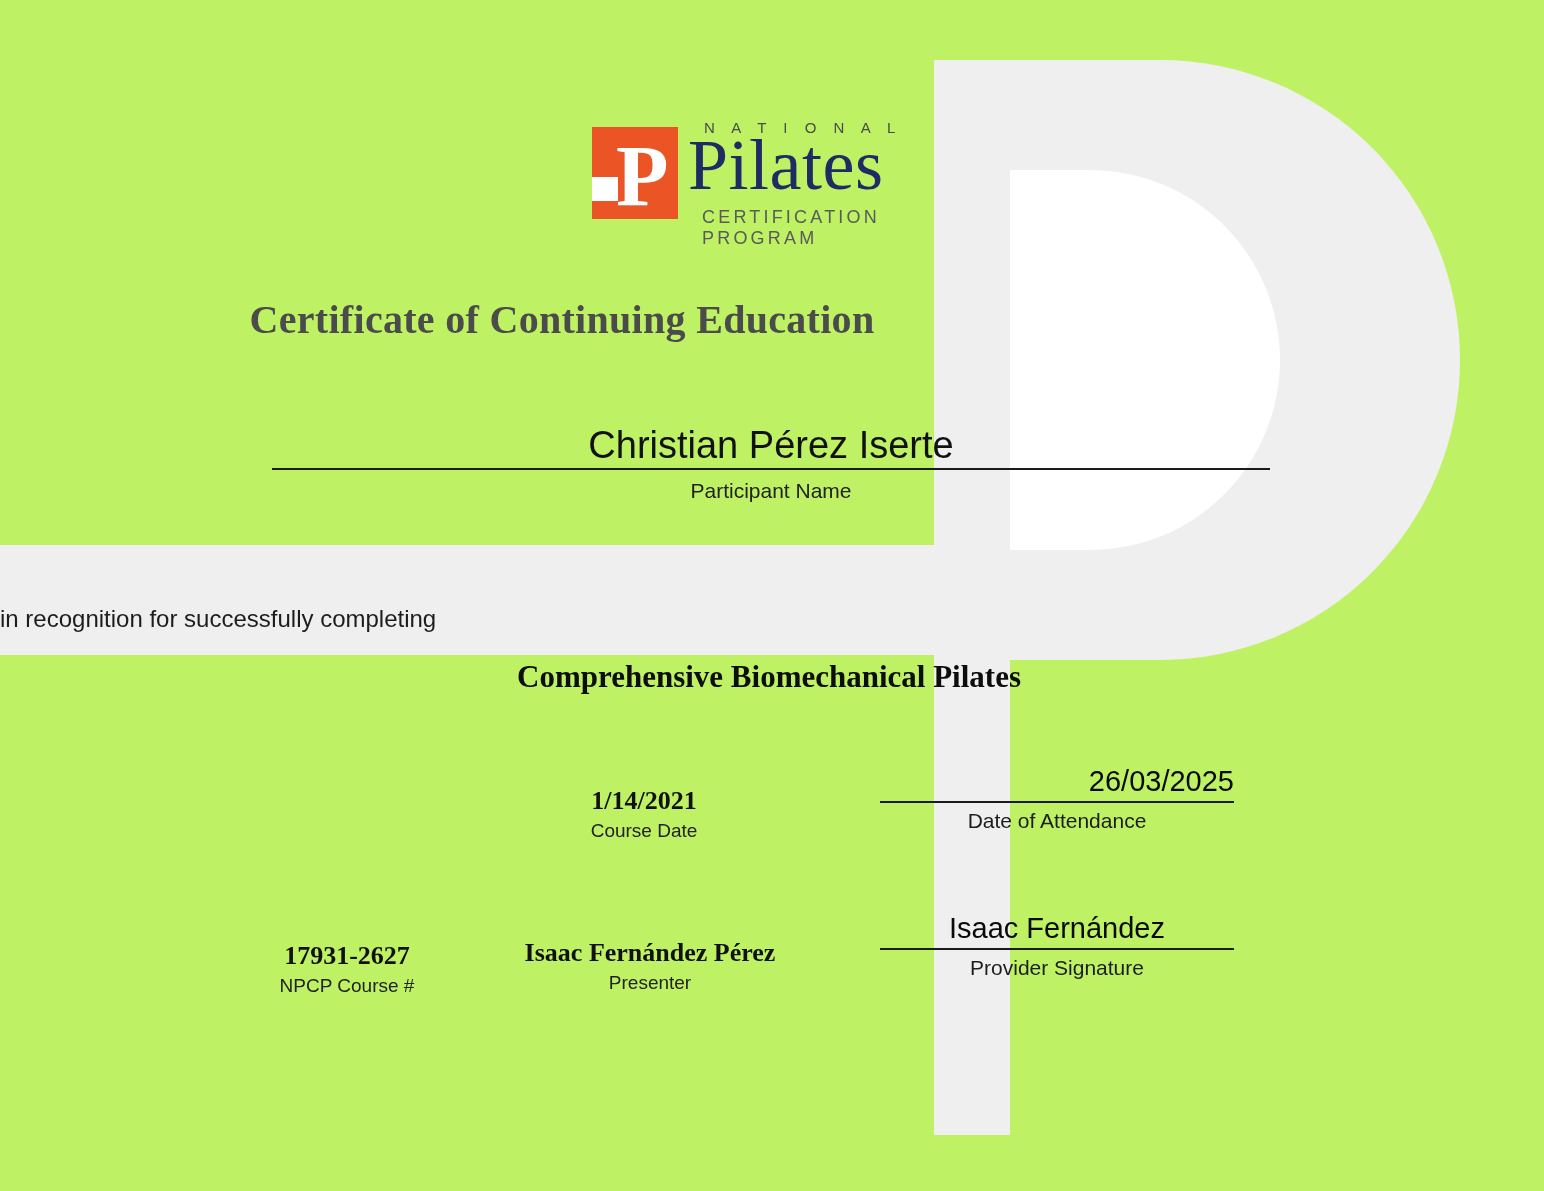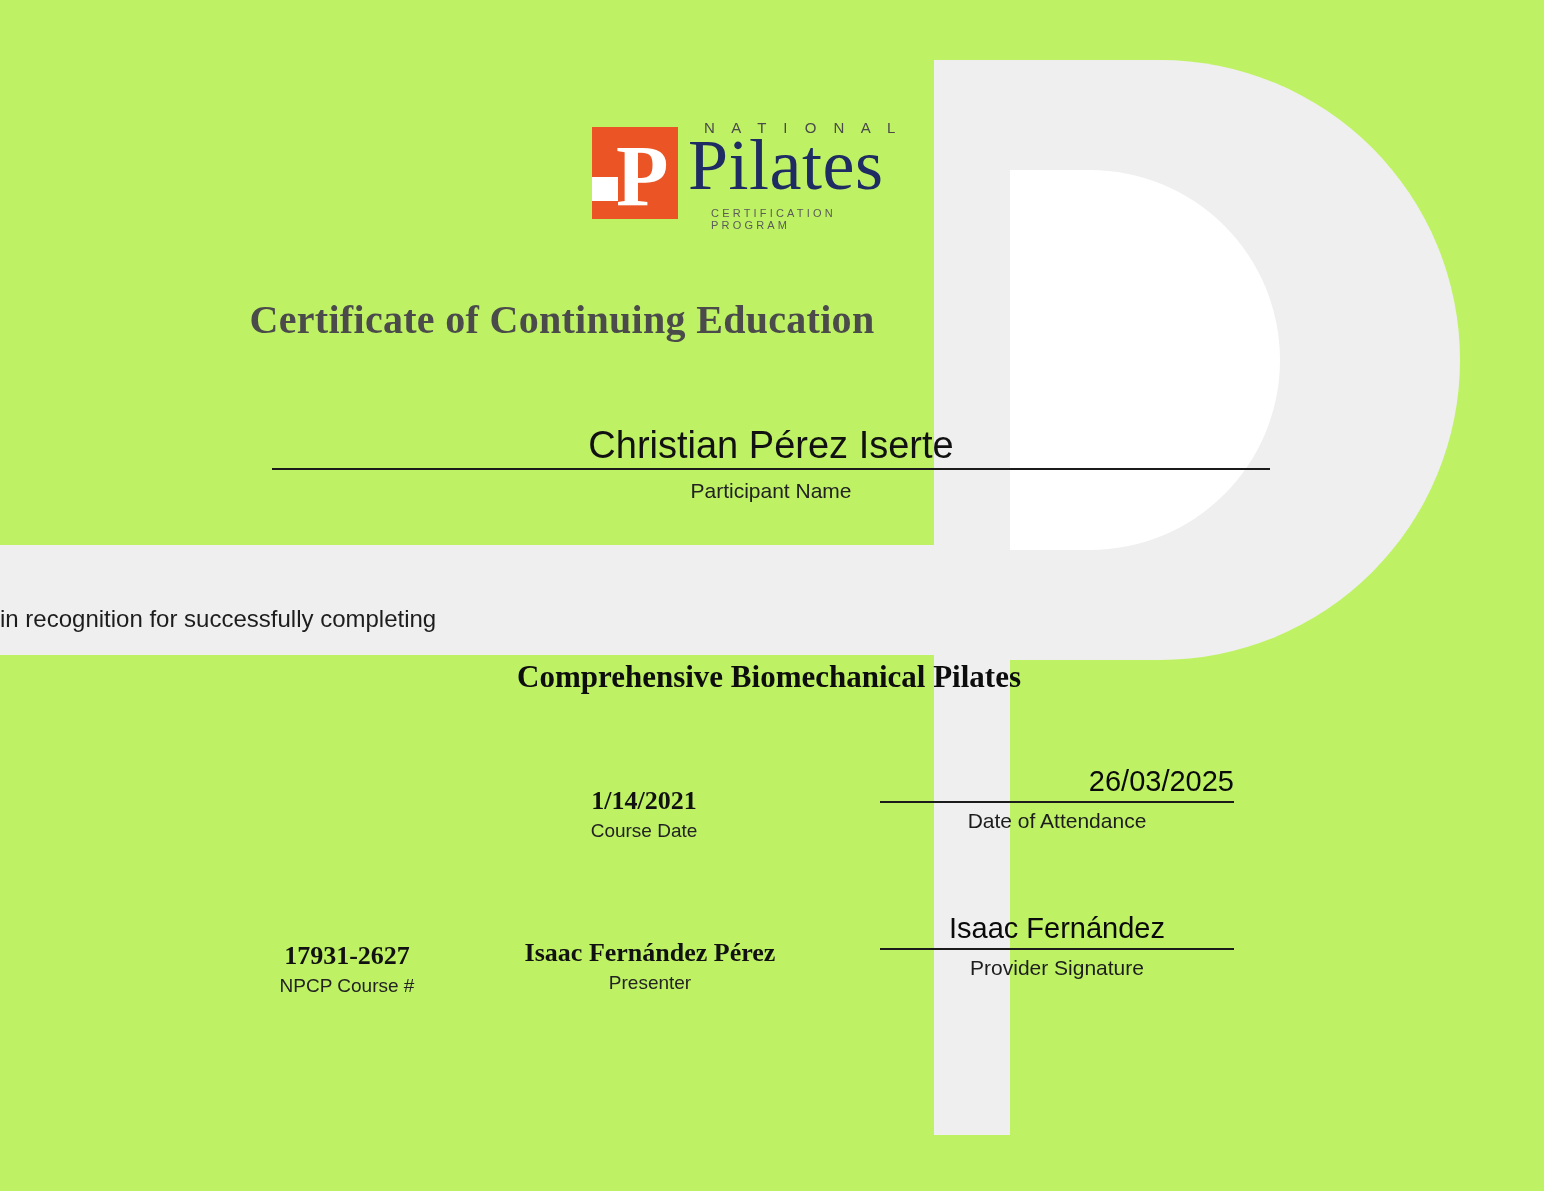--- a/index.html
+++ b/index.html
@@ -113,23 +113,23 @@
     top: 16px;
     font-family: "Liberation Serif", serif;
     font-size: 72px;
     line-height: 72px;
     color: #1f2b63;
     letter-spacing: 0.5px;
     text-align: center;
   }
   .logo-sub {
     position: absolute;
-    left: 119px;
+    left: 110px;
     top: 94px;
-    font-size: 11px;
+    font-size: 18px;
     letter-spacing: 3.2px;
     color: #5a5a5a;
   }
 
   
   .cert-title {
     position: absolute;
     left: 0;
     top: 296px;
     width: 1082px;

